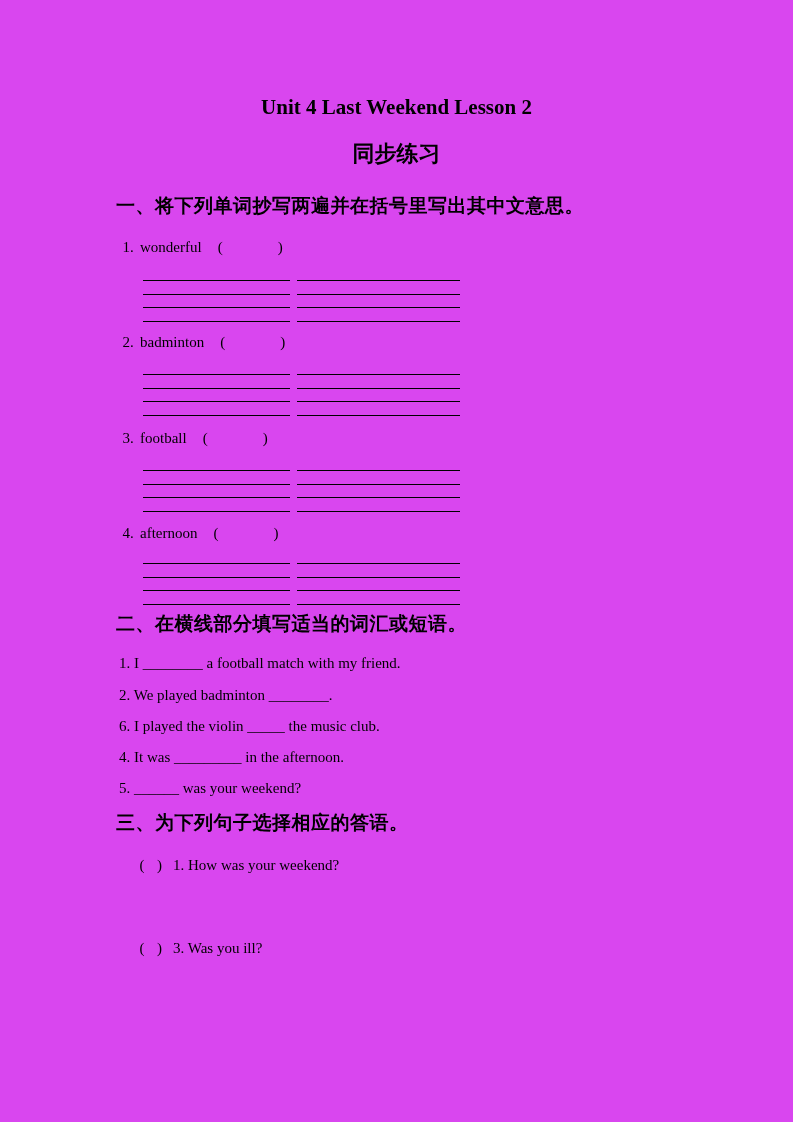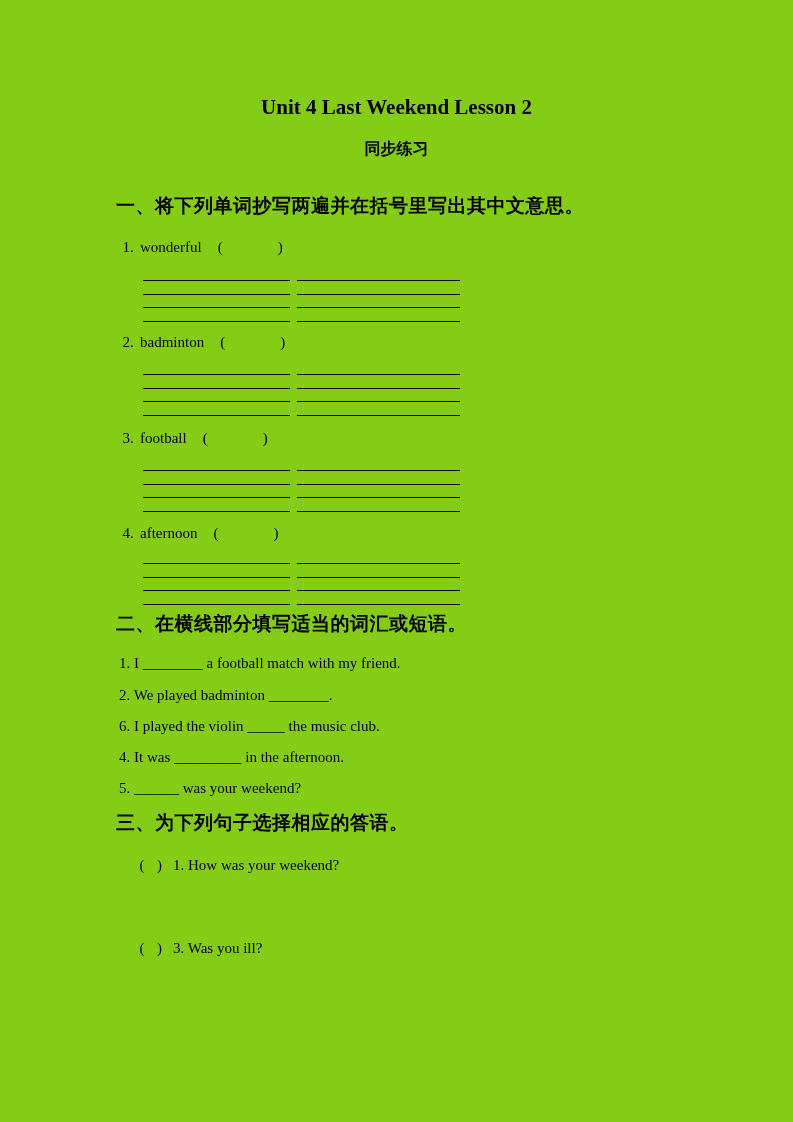--- a/index.html
+++ b/index.html
@@ -1,37 +1,37 @@
 <!DOCTYPE html>
 <html><head>
 <meta charset="utf-8">
 <style>
   html, body { margin: 0; padding: 0; background: #ffffff; }
   .page {
     position: relative;
     width: 793px;
     height: 1122px;
-    background: #84cc16;
+    background: #d946ef;
     color: #000000;
     font-family: "Liberation Serif", "DejaVu Serif", serif;
     overflow: hidden;
   }
   .abs { position: absolute; text-align: center; }
 
   .doc-title {
     top: 95px; left: 0; width: 793px;
     text-align: center;
     font-size: 21px; font-weight: bold;
     font-family: "Liberation Serif", "DejaVu Serif", serif;
     white-space: nowrap;
   }
   .doc-subtitle {
     top: 139px; left: 0; width: 793px;
     text-align: center;
-    font-size: 16px; font-weight: bold;
+    font-size: 22px; font-weight: bold;
     font-family: "Liberation Sans", "DejaVu Sans", sans-serif;
     white-space: nowrap;
   }
   .sec-heading {
     left: 116px;
     font-size: 19px; font-weight: bold;
     font-family: "Liberation Sans", "DejaVu Sans", sans-serif;
     letter-spacing: 0.5px;
     white-space: nowrap;
   }

